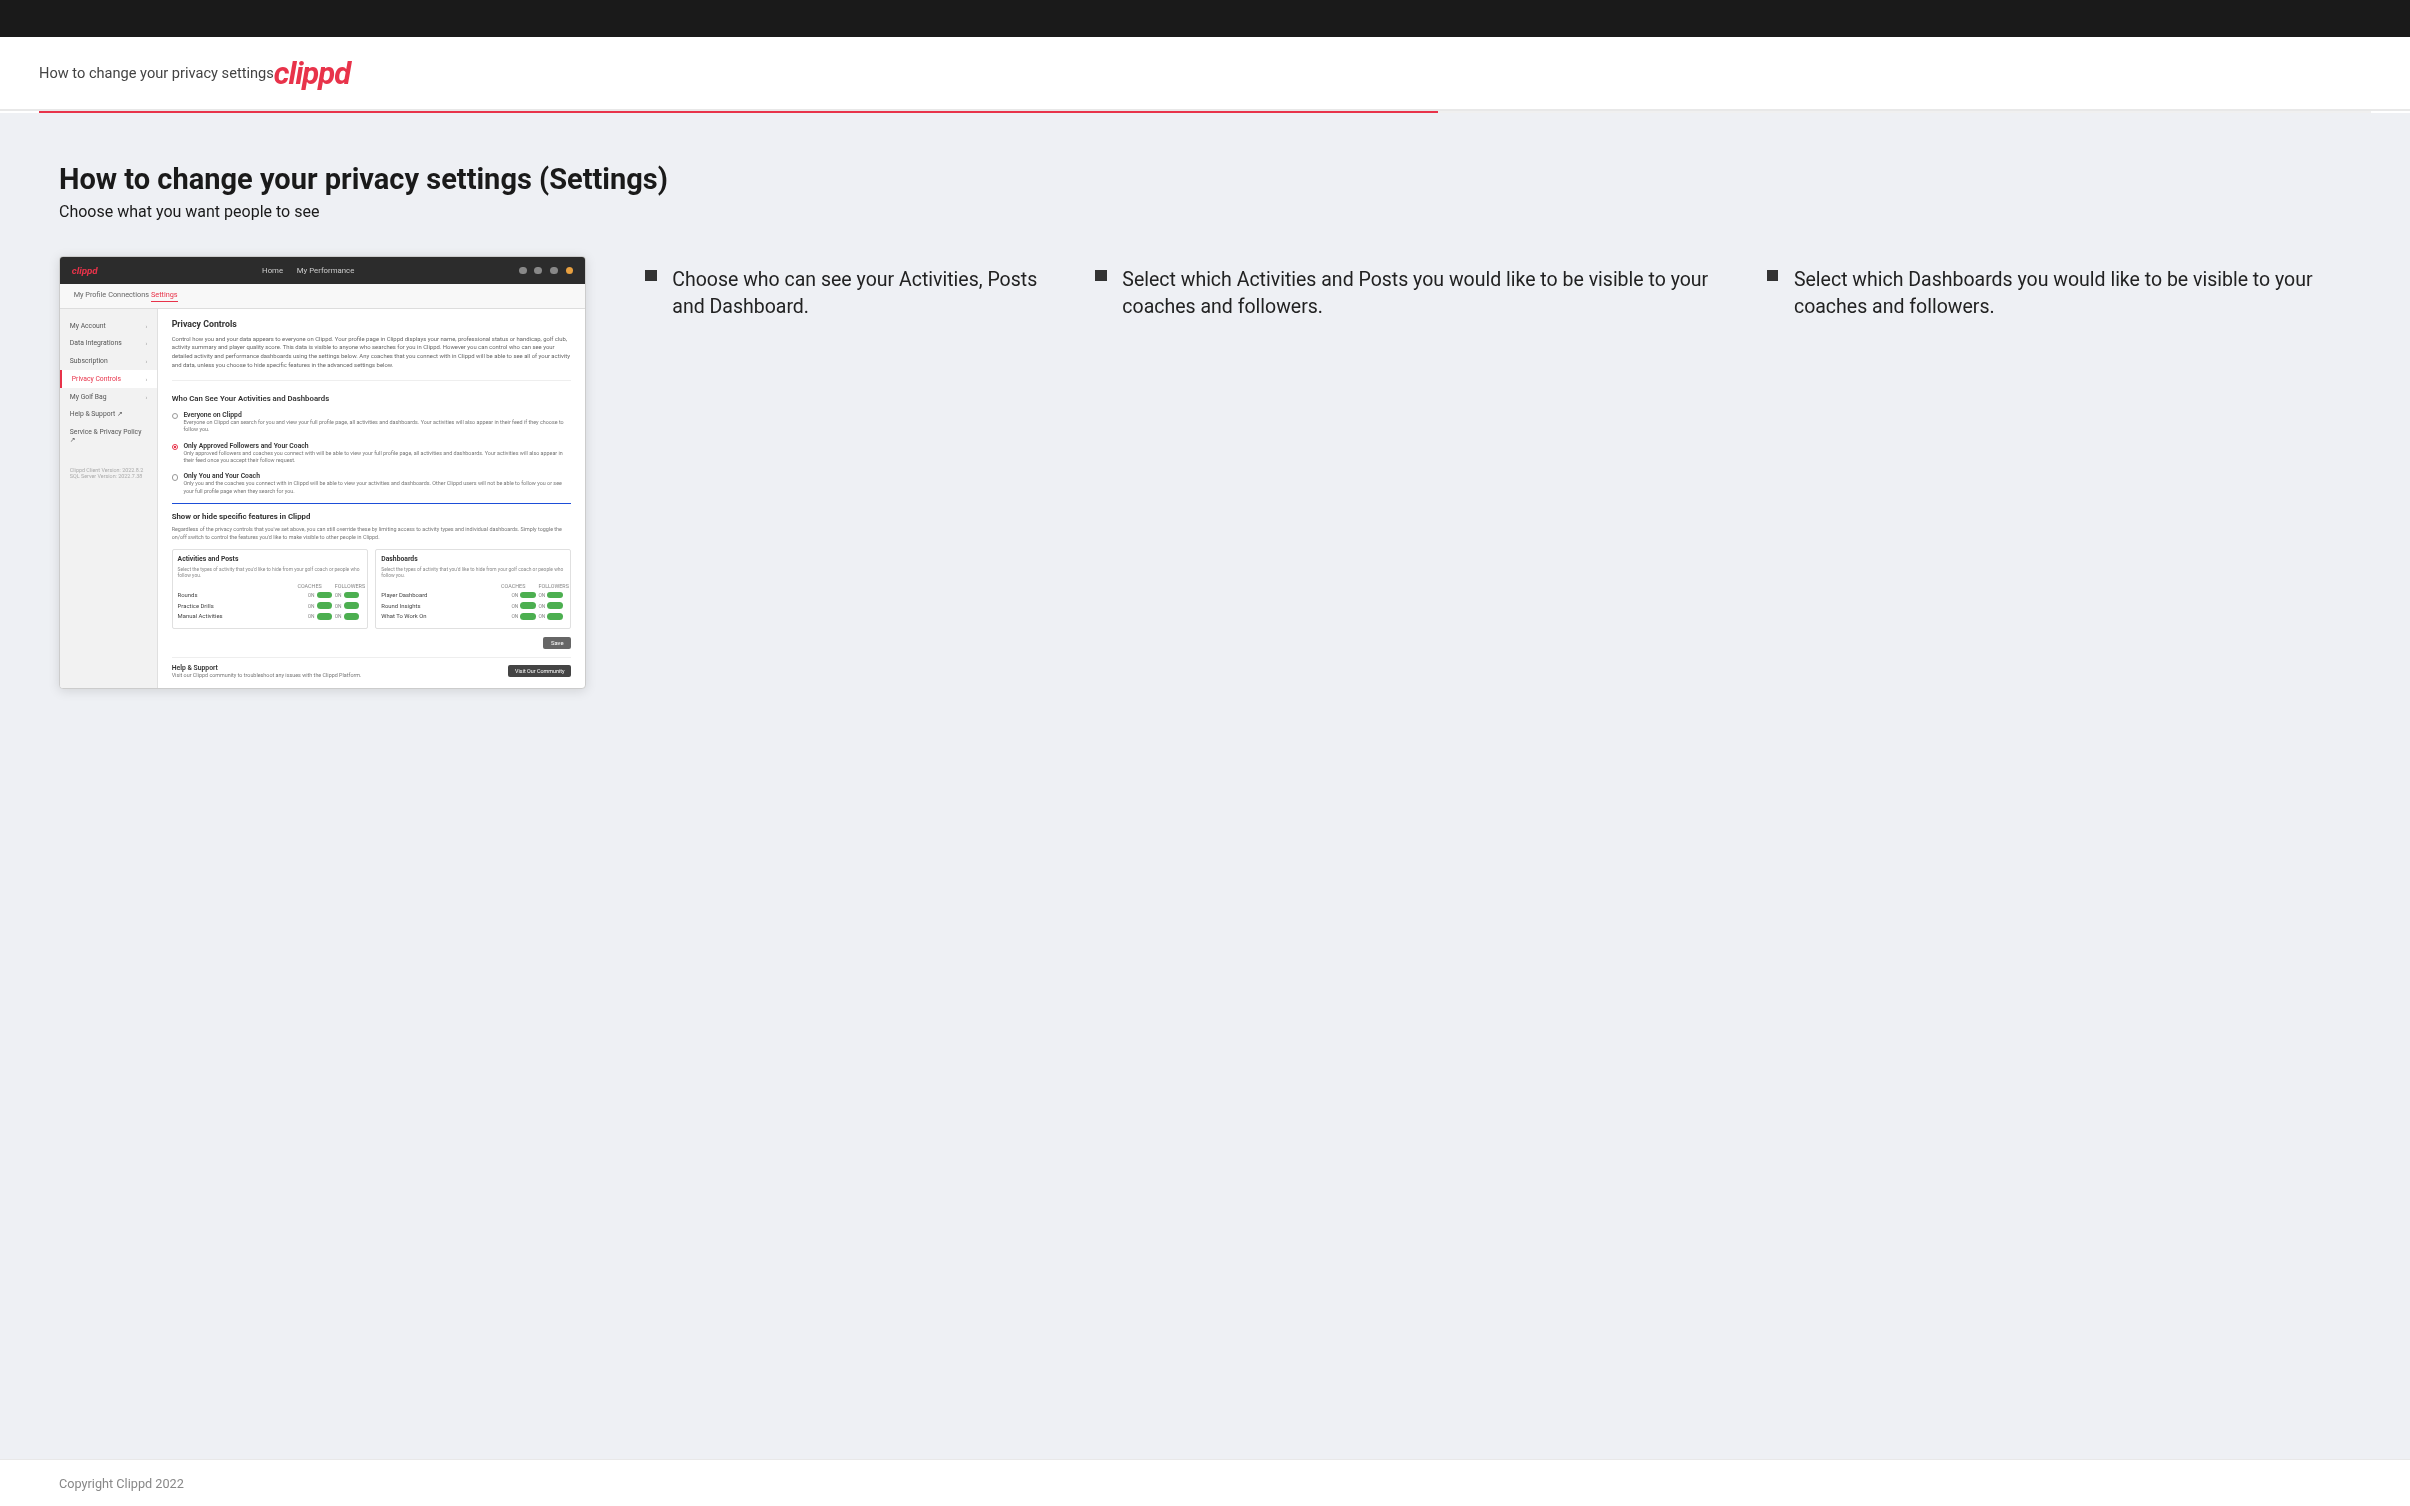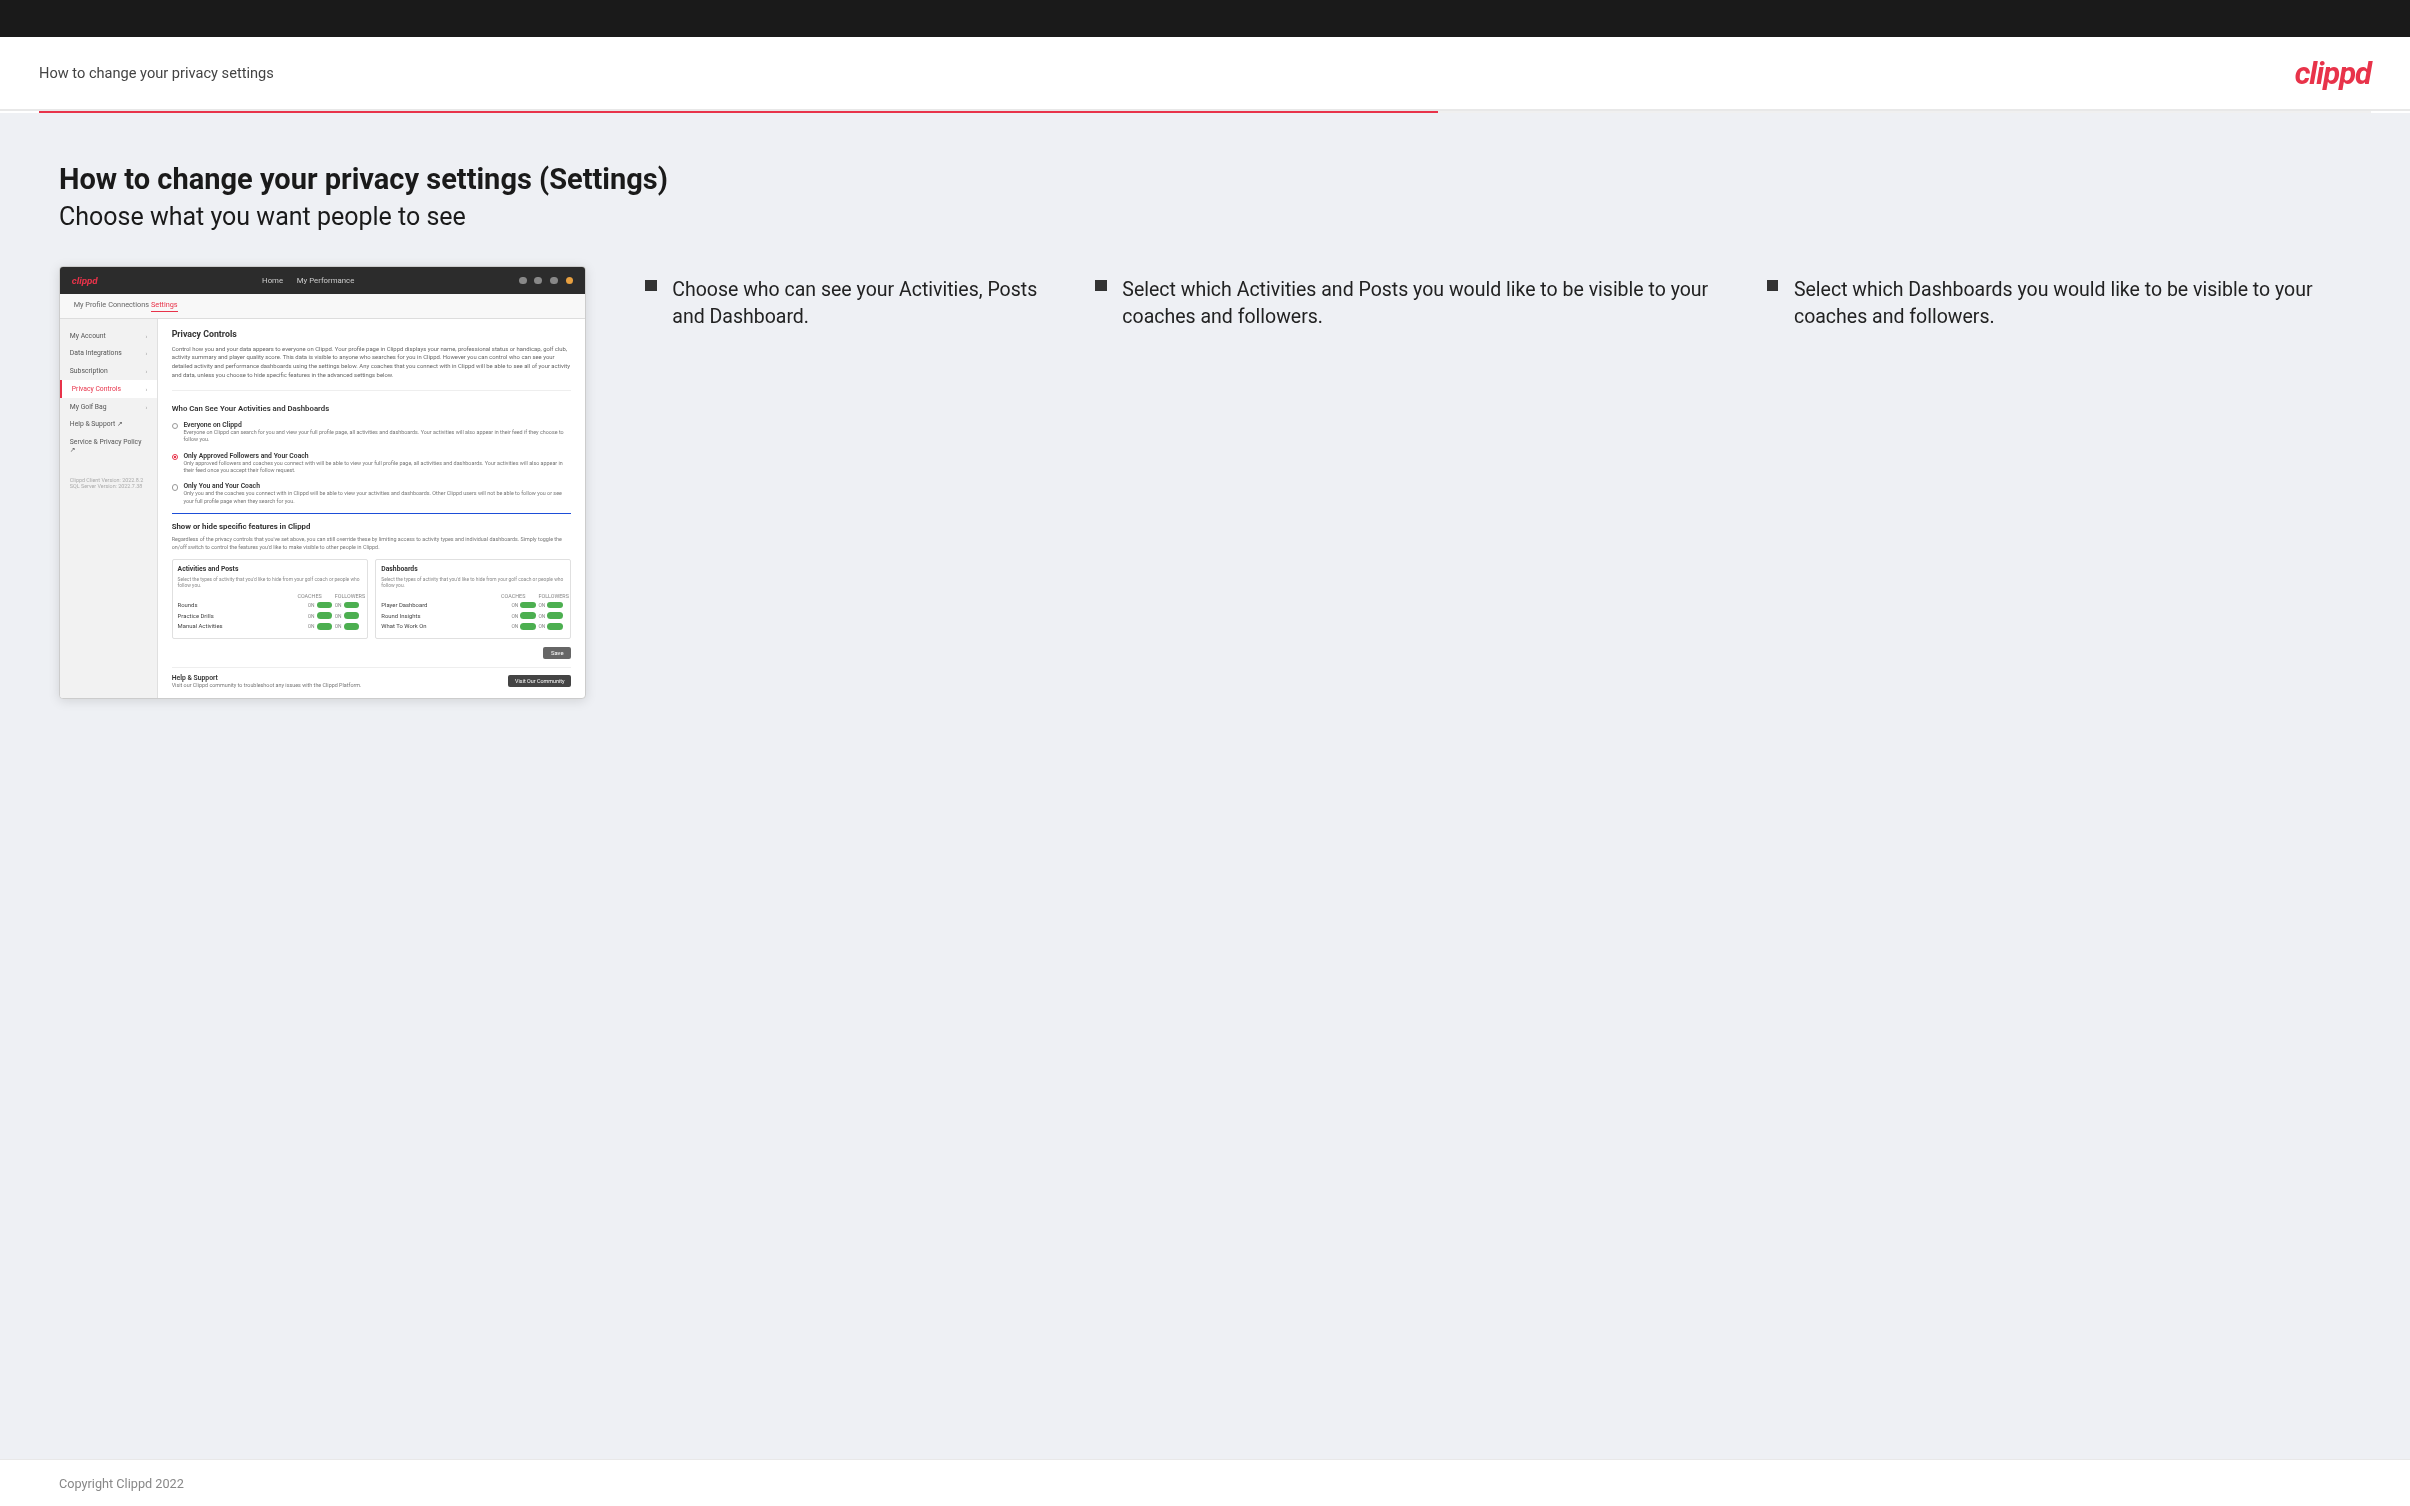--- a/index.html
+++ b/index.html
@@ -16,21 +16,21 @@
     .top-bar {
       background: #1a1a1a;
       height: 37px;
       width: 100%;
     }
 
     
     .header {
       display: flex;
       align-items: center;
-      justify-content: space-between;
+      justify-content: flex-start;
       padding: 17.6px 39px;
       border-bottom: 2px solid #e8e8e8;
     }
 
     .header-title {
       font-size: 14.6px;
       color: #444;
       font-weight: 400;
     }
 
@@ -59,21 +59,21 @@
     }
 
     .page-heading {
       font-size: 29px;
       font-weight: 700;
       color: #1a1a1a;
       margin-bottom: 5.9px;
     }
 
     .page-subheading {
-      font-size: 25px;
+      font-size: 16px;
       font-weight: 400;
       color: #1a1a1a;
       margin-bottom: 35px;
     }
 
     .content-row {
       display: flex;
       gap: 59px;
       align-items: flex-start;
     }

